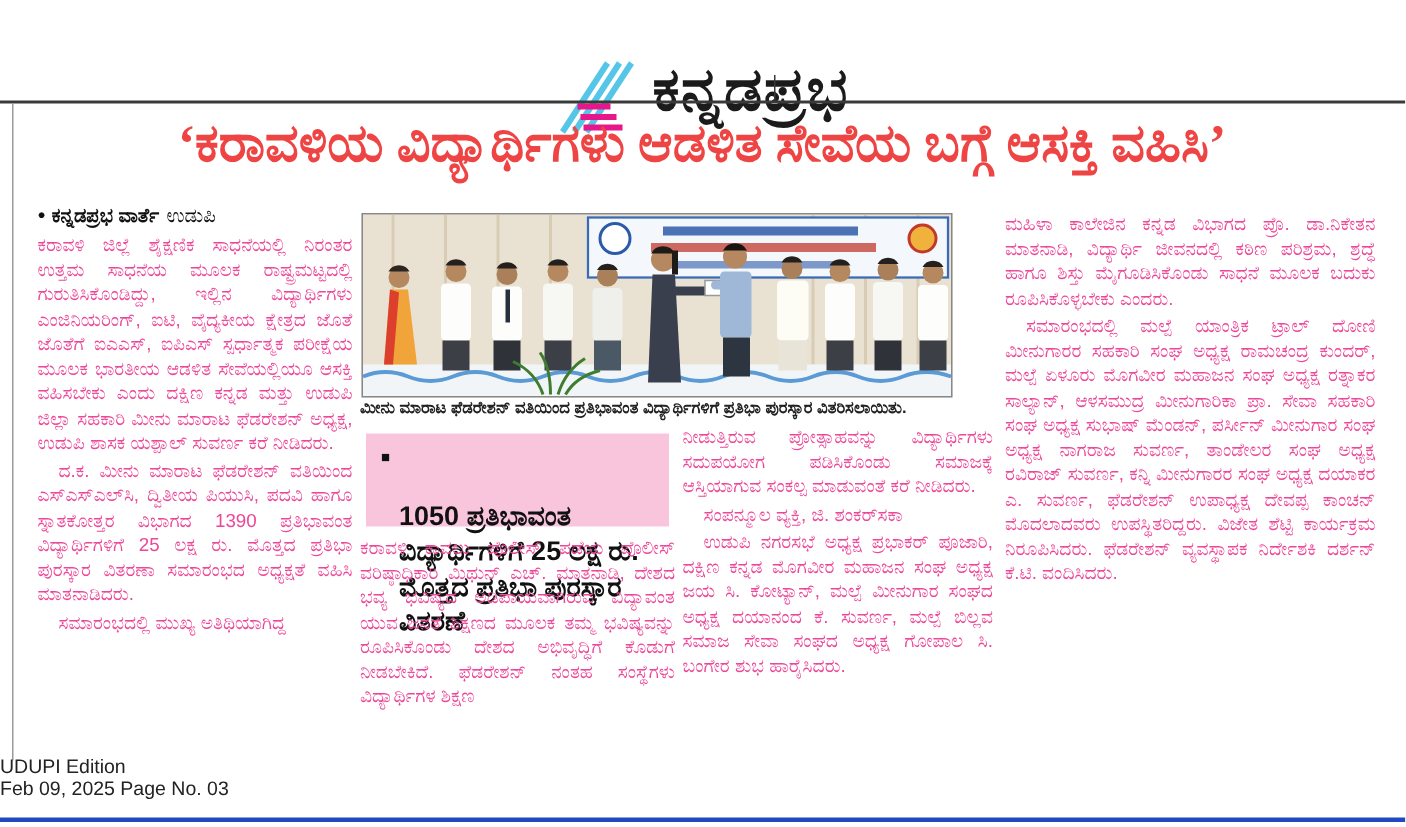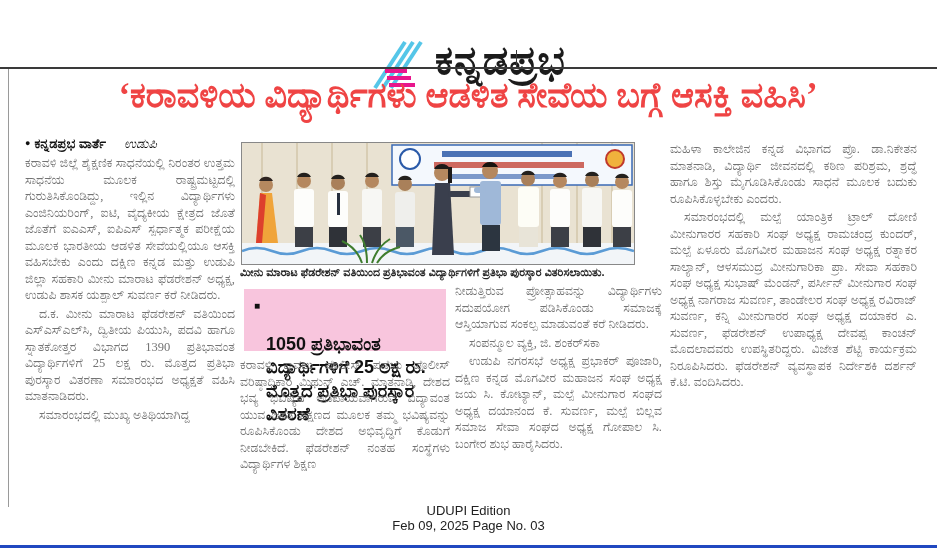--- a/index.html
+++ b/index.html
@@ -12,47 +12,47 @@
   .top-rule{position:absolute;left:0;top:67px;width:937px;height:2px;background:#3a3a3a;}
   .top-tick{position:absolute;left:516px;top:50px;width:1px;height:17px;background:#3a3a3a;}
   .left-rule{position:absolute;left:8px;top:69px;width:1px;height:438px;background:#9a9a9a;}
 
   
   .headline{position:absolute;left:18px;top:76px;width:900px;height:52px;
     font-size:35px;font-weight:800;text-align:center;color:#ef4444;
     font-family:"Liberation Serif",serif;white-space:nowrap;overflow:hidden;}
 
   
-  .col{position:absolute;font-size:12.5px;line-height:1.32;text-align:justify;overflow:hidden;color:#737373;font-family:Liberation Serif, serif;}
+  .col{position:absolute;font-size:12.5px;line-height:1.32;text-align:justify;overflow:hidden;color:#ec4899;}
   .col .para{margin:0 0 2px 0;}
   .col .para + .para{text-indent:14px;}
   #col1{left:25px;top:155px;width:210px;height:348px;}
   #col2{left:240px;top:357px;width:210px;height:146px;}
   #col3{left:455px;top:283px;width:207px;height:220px;}
   #col4{left:670px;top:141px;width:247px;height:362px;}
 
   
   .byline{position:absolute;left:25px;top:136px;width:210px;font-size:13px;white-space:nowrap;overflow:hidden;}
   .byline .dot{font-size:9px;vertical-align:2px;margin-right:4px;}
   .byline .src{font-weight:800;}
-  .byline .loc{font-weight:400;margin-left:18px;font-style:italic;}
+  .byline .loc{font-weight:400;margin-left:5px;}
 
   
   .photo{position:absolute;left:241px;top:142px;width:392px;height:121px;border:1px solid #888;overflow:hidden;background:#e9e2d2;}
   .caption{position:absolute;left:240px;top:266px;width:424px;height:18px;font-size:11px;font-weight:600;
     white-space:nowrap;overflow:hidden;color:#222;}
 
   
   .highlight{position:absolute;left:244px;top:289px;width:202px;height:62px;background:#f8c5dd;
     display:flex;align-items:flex-start;padding:8px 8px 0 10px;box-sizing:border-box;}
   .highlight .sq{font-size:10px;margin:3px 6px 0 0;color:#111;}
   .highlight .txt{font-size:18px;font-weight:700;line-height:1.3;color:#111;margin-top:36px;}
 
   
-  .footer{position:absolute;left:0;top:503px;width:937px;text-align:center;font-size:13px;color:#222;line-height:1.18;}
+  .footer{position:absolute;left:0;top:503px;width:937px;text-align:left;font-size:13px;color:#222;line-height:1.18;}
   .footer div{margin:0;}
   .bottom-rule{position:absolute;left:0;top:545px;width:937px;height:3px;background:#2048c0;}
 </style>
 </head>
 <body>
 
 <div id="page">
 
   <div class="masthead">
     <span>

